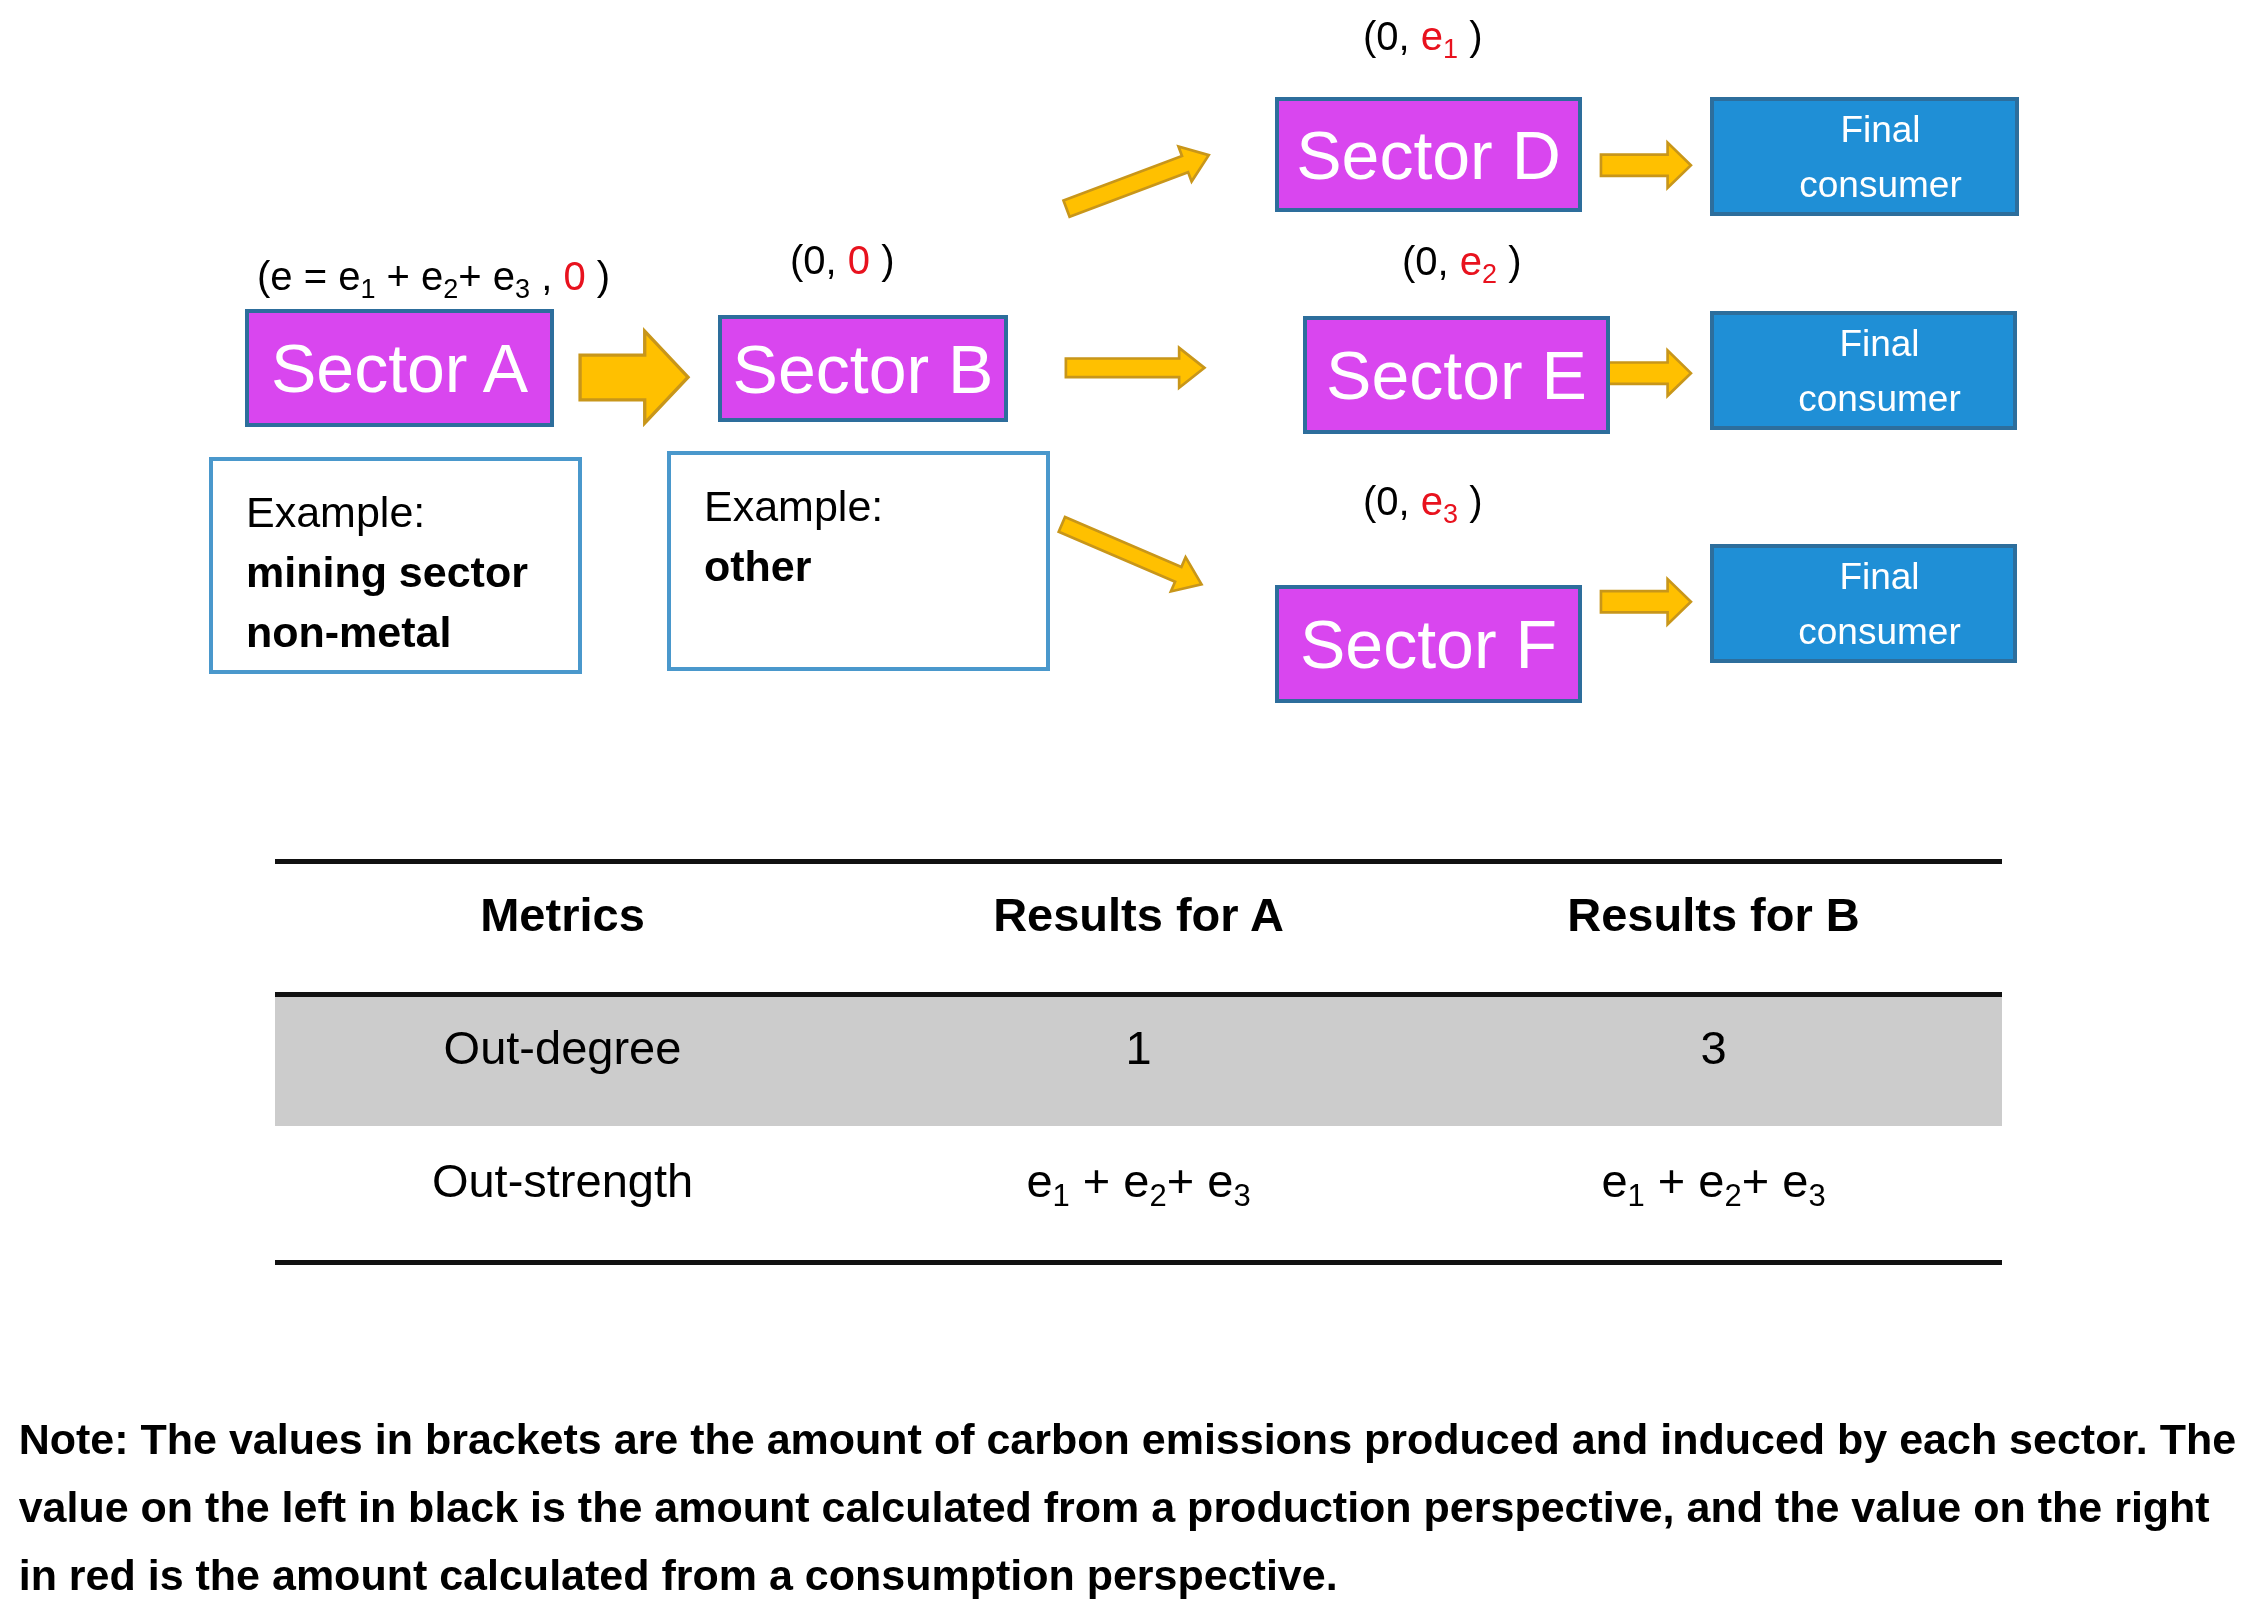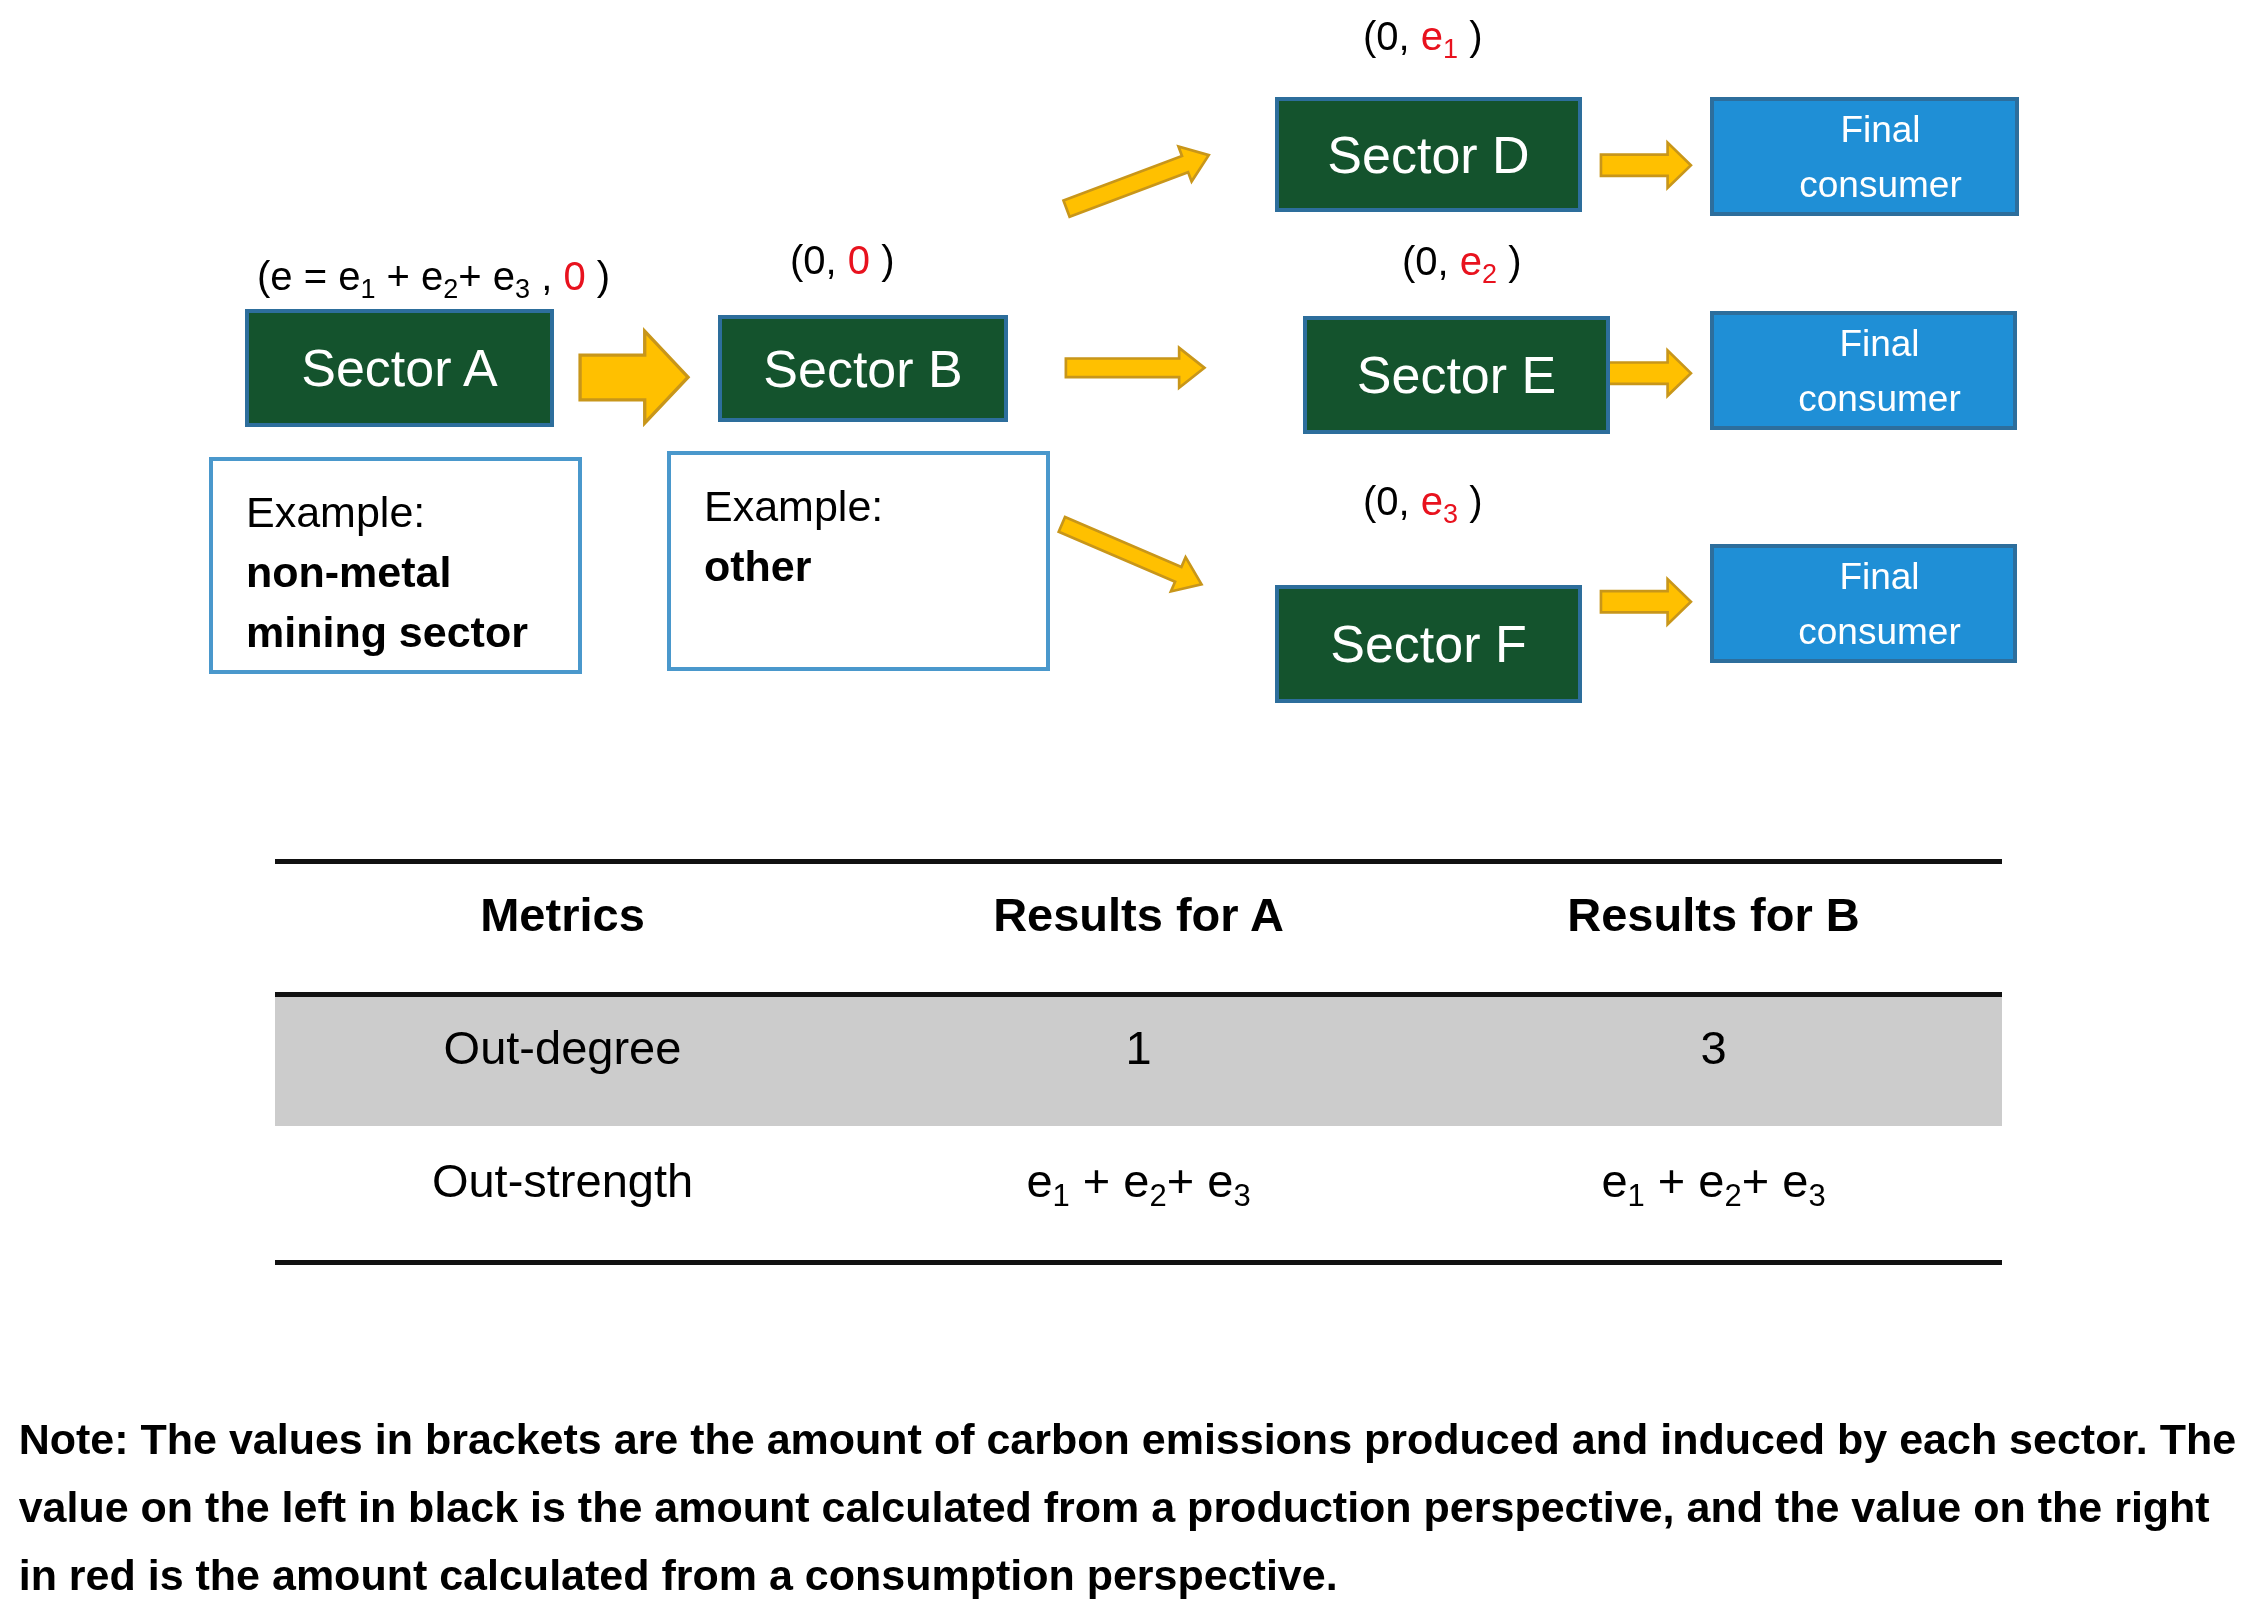--- a/index.html
+++ b/index.html
@@ -1,17 +1,17 @@
 <!DOCTYPE html>
 <html style="font-size:10.7px"><head>
 <meta charset="utf-8">
 <style>
   html, body { margin:0; padding:0; background:#ffffff; }
   body { width:2261px; height:1619px; position:relative; overflow:hidden; font-family:"Liberation Sans", sans-serif; color:#000; }
-  .sector { position:absolute; box-sizing:border-box; background:#14532d; border:4px solid #2D6E9C; color:#fff; display:flex; align-items:center; justify-content:center; font-family:"Liberation Sans", sans-serif; font-size:52px; white-space:nowrap; }
+  .sector { position:absolute; box-sizing:border-box; background:#d946ef; border:4px solid #2D6E9C; color:#fff; display:flex; align-items:center; justify-content:center; font-family:"Liberation Sans", sans-serif; font-size:68px; white-space:nowrap; }
   .final { position:absolute; box-sizing:border-box; background:#1F8FD6; border:4px solid #2D6E9C; color:#fff; display:flex; flex-direction:column; align-items:center; justify-content:center; font-size:37px; line-height:55px; text-align:center;padding-left:32px; }
   .label { position:absolute; font-size:40px; white-space:nowrap; line-height:1; }
   .label .red { color:#E8121E; }
   .label sub { font-size:27px; vertical-align:-8px; line-height:0; }
   .example { position:absolute; box-sizing:border-box; border:4px solid #4A98CC; background:#fff; padding:21.3px 0 0 33px; font-size:43px; line-height:60px; }
   .example .bold { font-weight:bold; }
   svg.arrows { position:absolute; left:0; top:0; }
   .rule { position:absolute; left:275px; width:1727px; background:#111; }
   .gray { position:absolute; left:275px; width:1727px; background:#CCCCCC; }
   .cell { position:absolute; text-align:center; font-size:47px; white-space:nowrap; line-height:1; }
@@ -91,22 +91,22 @@
   <span>Final</span>
   <span>consumer</span>
 </div>
 <div class="final" style="left:1710px; top:544px; width:307px; height:119px;">
   <span>Final</span>
   <span>consumer</span>
 </div>
 
 <div class="example" style="left:209px; top:457px; width:373px; height:217px;">
   <div>Example:</div>
+  <div class="bold">mining sector</div>
   <div class="bold">non-metal</div>
-  <div class="bold">mining sector</div>
 </div>
 <div class="example" style="left:667px; top:451px; width:383px; height:220px;">
   <div>Example:</div>
   <div class="bold">other</div>
 </div>
 
 <div>
   <div class="rule" style="top:859px; height:4.7px;"></div>
   <div class="gray" style="top:995px; height:131px;"></div>
   <div class="rule" style="top:992px; height:4.7px;"></div>

